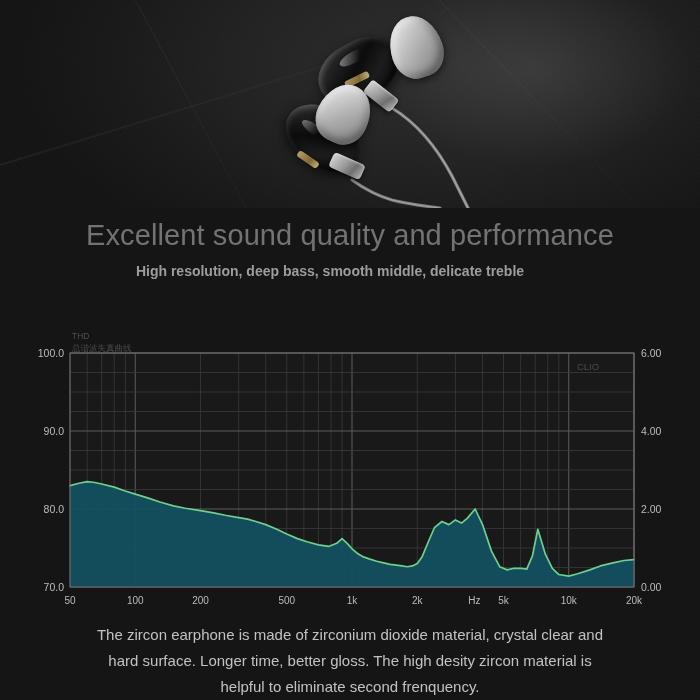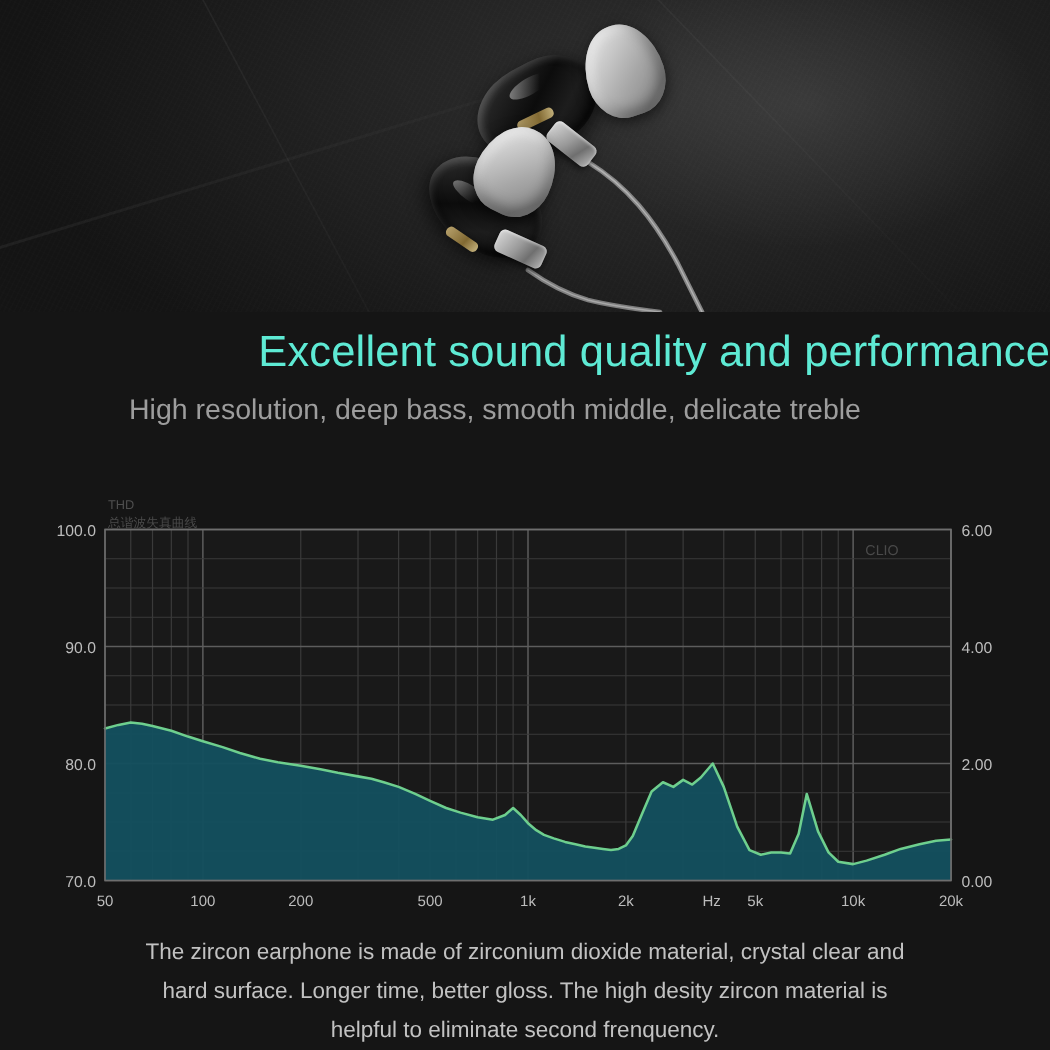--- a/index.html
+++ b/index.html
@@ -49,26 +49,26 @@
   .bud .strain{
     position:absolute;border-radius:4px;
     background:linear-gradient(110deg,#d6d6d6,#9a9a9a 45%,#6f6f6f 70%,#b5b5b5 100%);
     box-shadow:inset 0 1px 2px rgba(255,255,255,.5),0 2px 5px rgba(0,0,0,.6);
   }
   .bud .gold{position:absolute;border-radius:3px;
     background:linear-gradient(100deg,#c8b075,#8e7336 60%,#d8c489);opacity:.9;}
 
   
   .headline{
-    position:absolute;left:0;top:219px;width:700px;text-align:right;
-    color:#5eead4;font-size:29px;font-weight:400;letter-spacing:.1px;
+    position:absolute;left:0;top:219px;width:700px;text-align:center;
+    color:#737373;font-size:29px;font-weight:400;letter-spacing:.1px;
   }
   .subhead{
     position:absolute;left:0;top:263px;width:660px;text-align:center;
-    color:#9d9d9d;font-size:19px;font-weight:400;
+    color:#9d9d9d;font-size:14px;font-weight:700;
   }
   .body-copy{
     position:absolute;left:95px;top:622px;width:510px;text-align:center;
     color:#c2c2c2;font-size:15px;line-height:26px;
   }
 
   
   .chart-wrap{position:absolute;left:0;top:318px;width:700px;height:290px;}
   .chart-svg{display:block;}
   .axis-txt{fill:#bcbcbc;font-family:"Liberation Sans",sans-serif;font-size:10.5px;}

